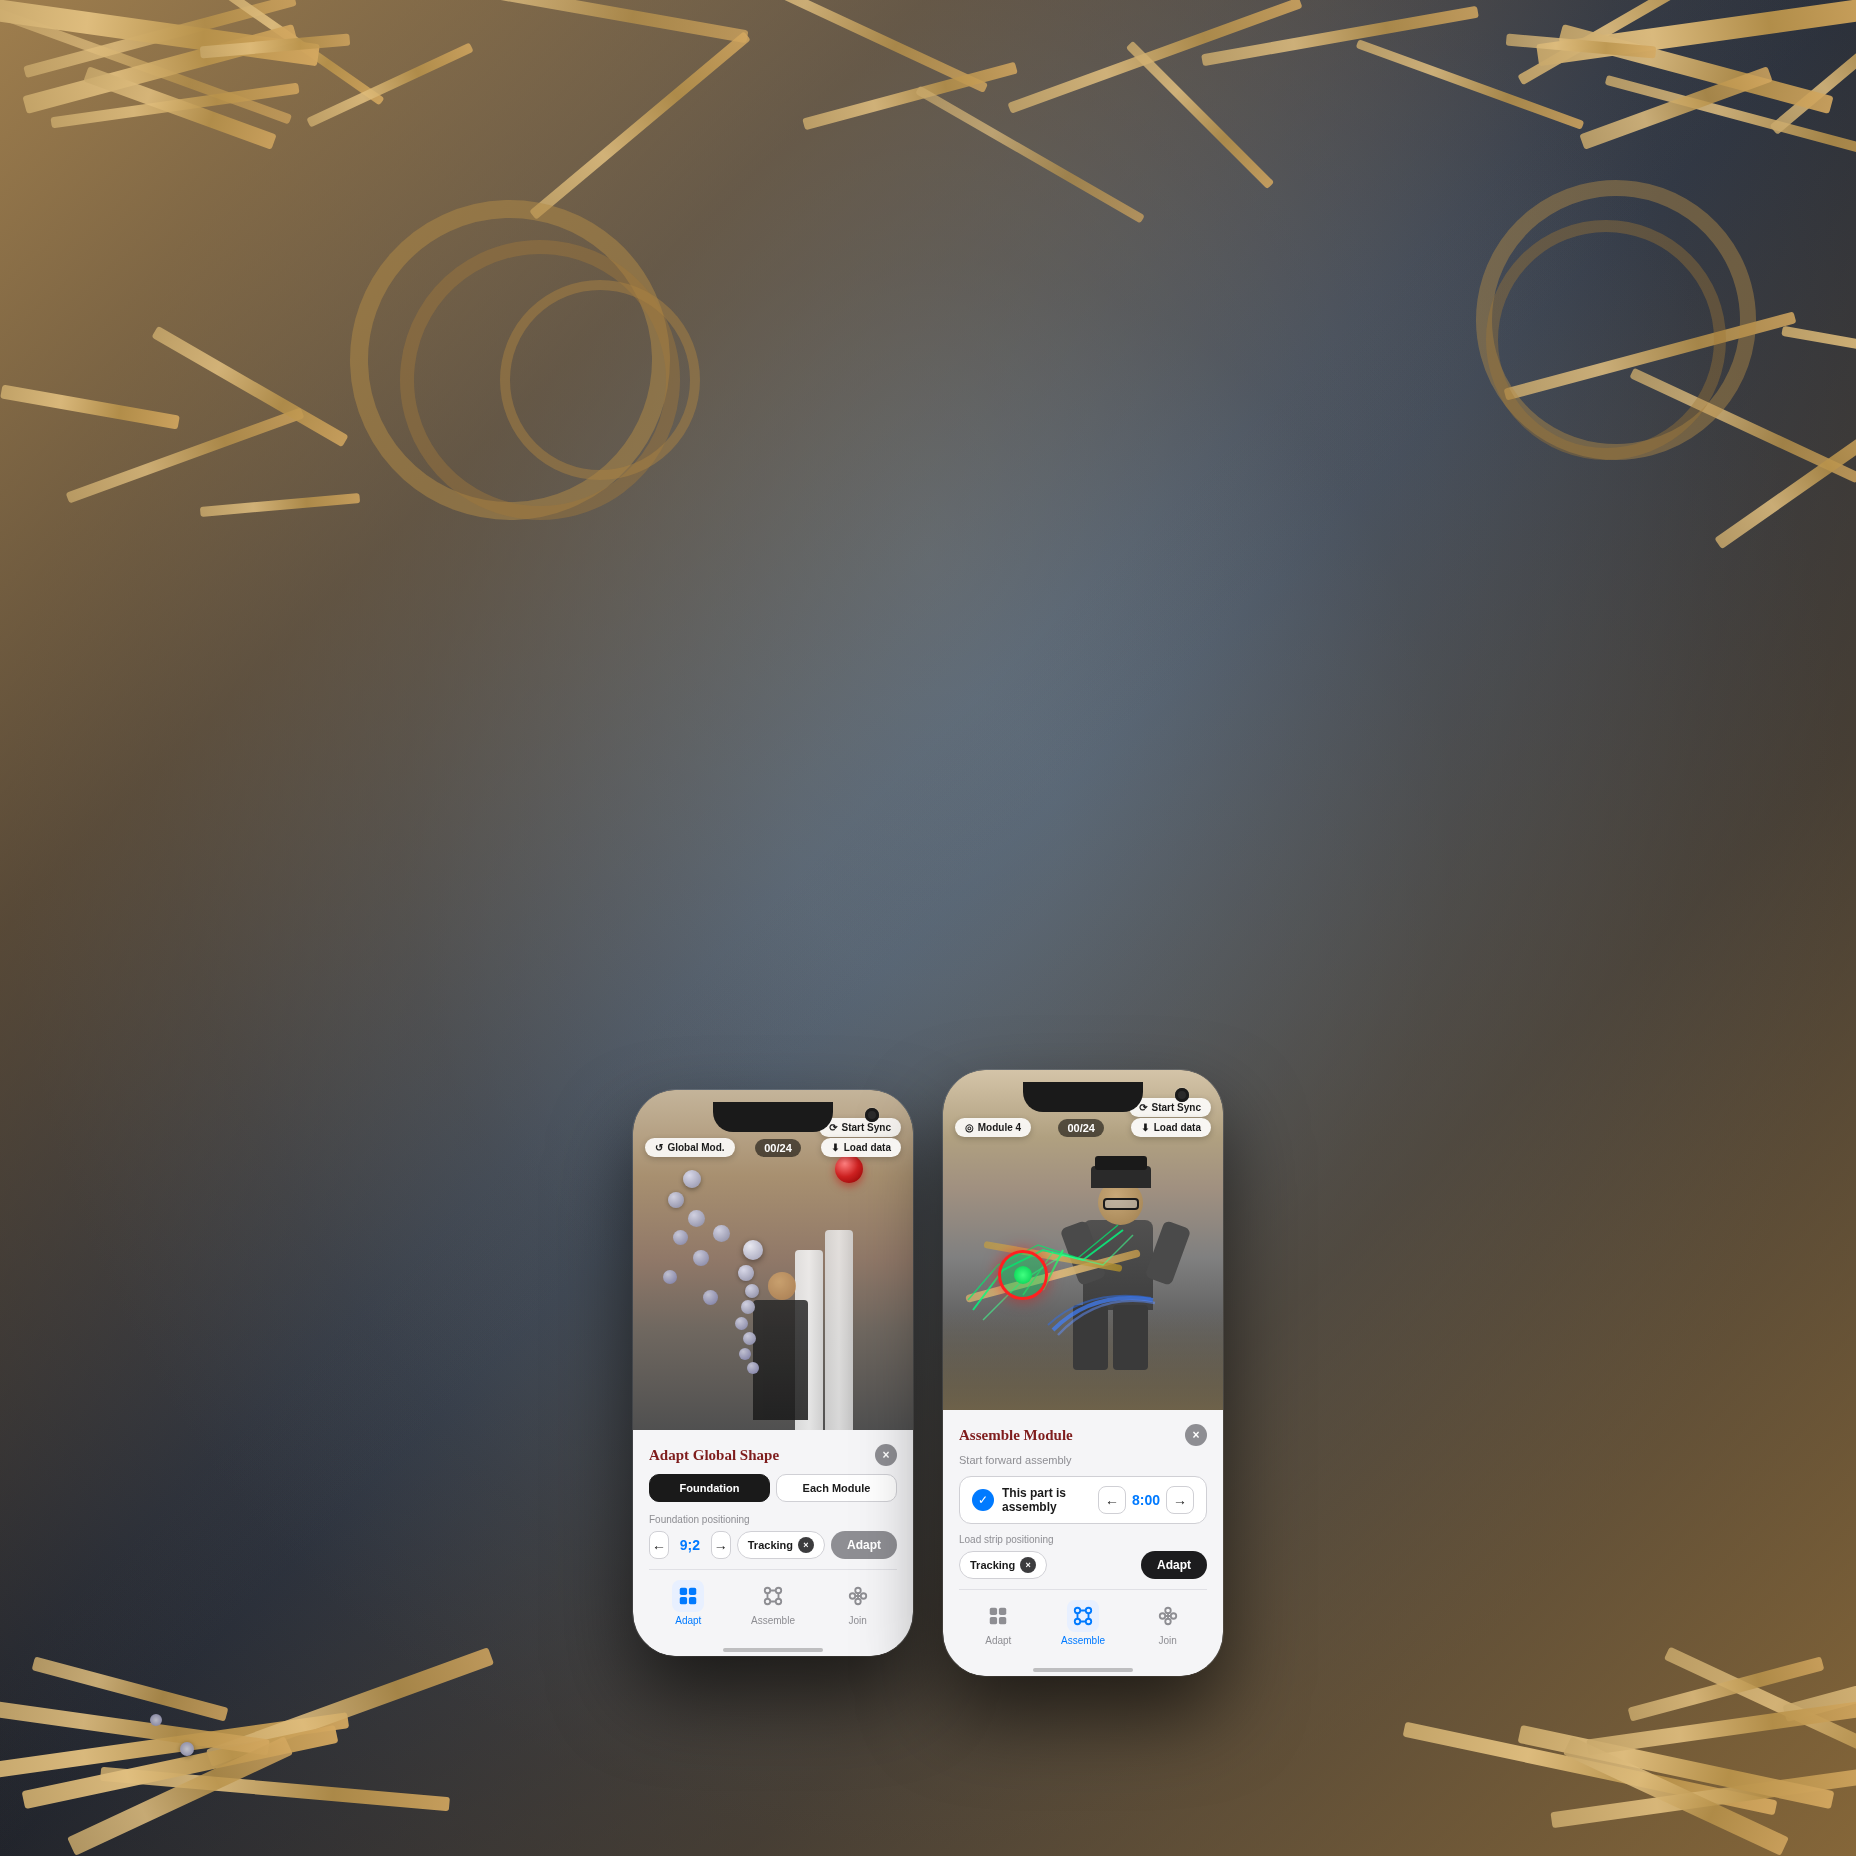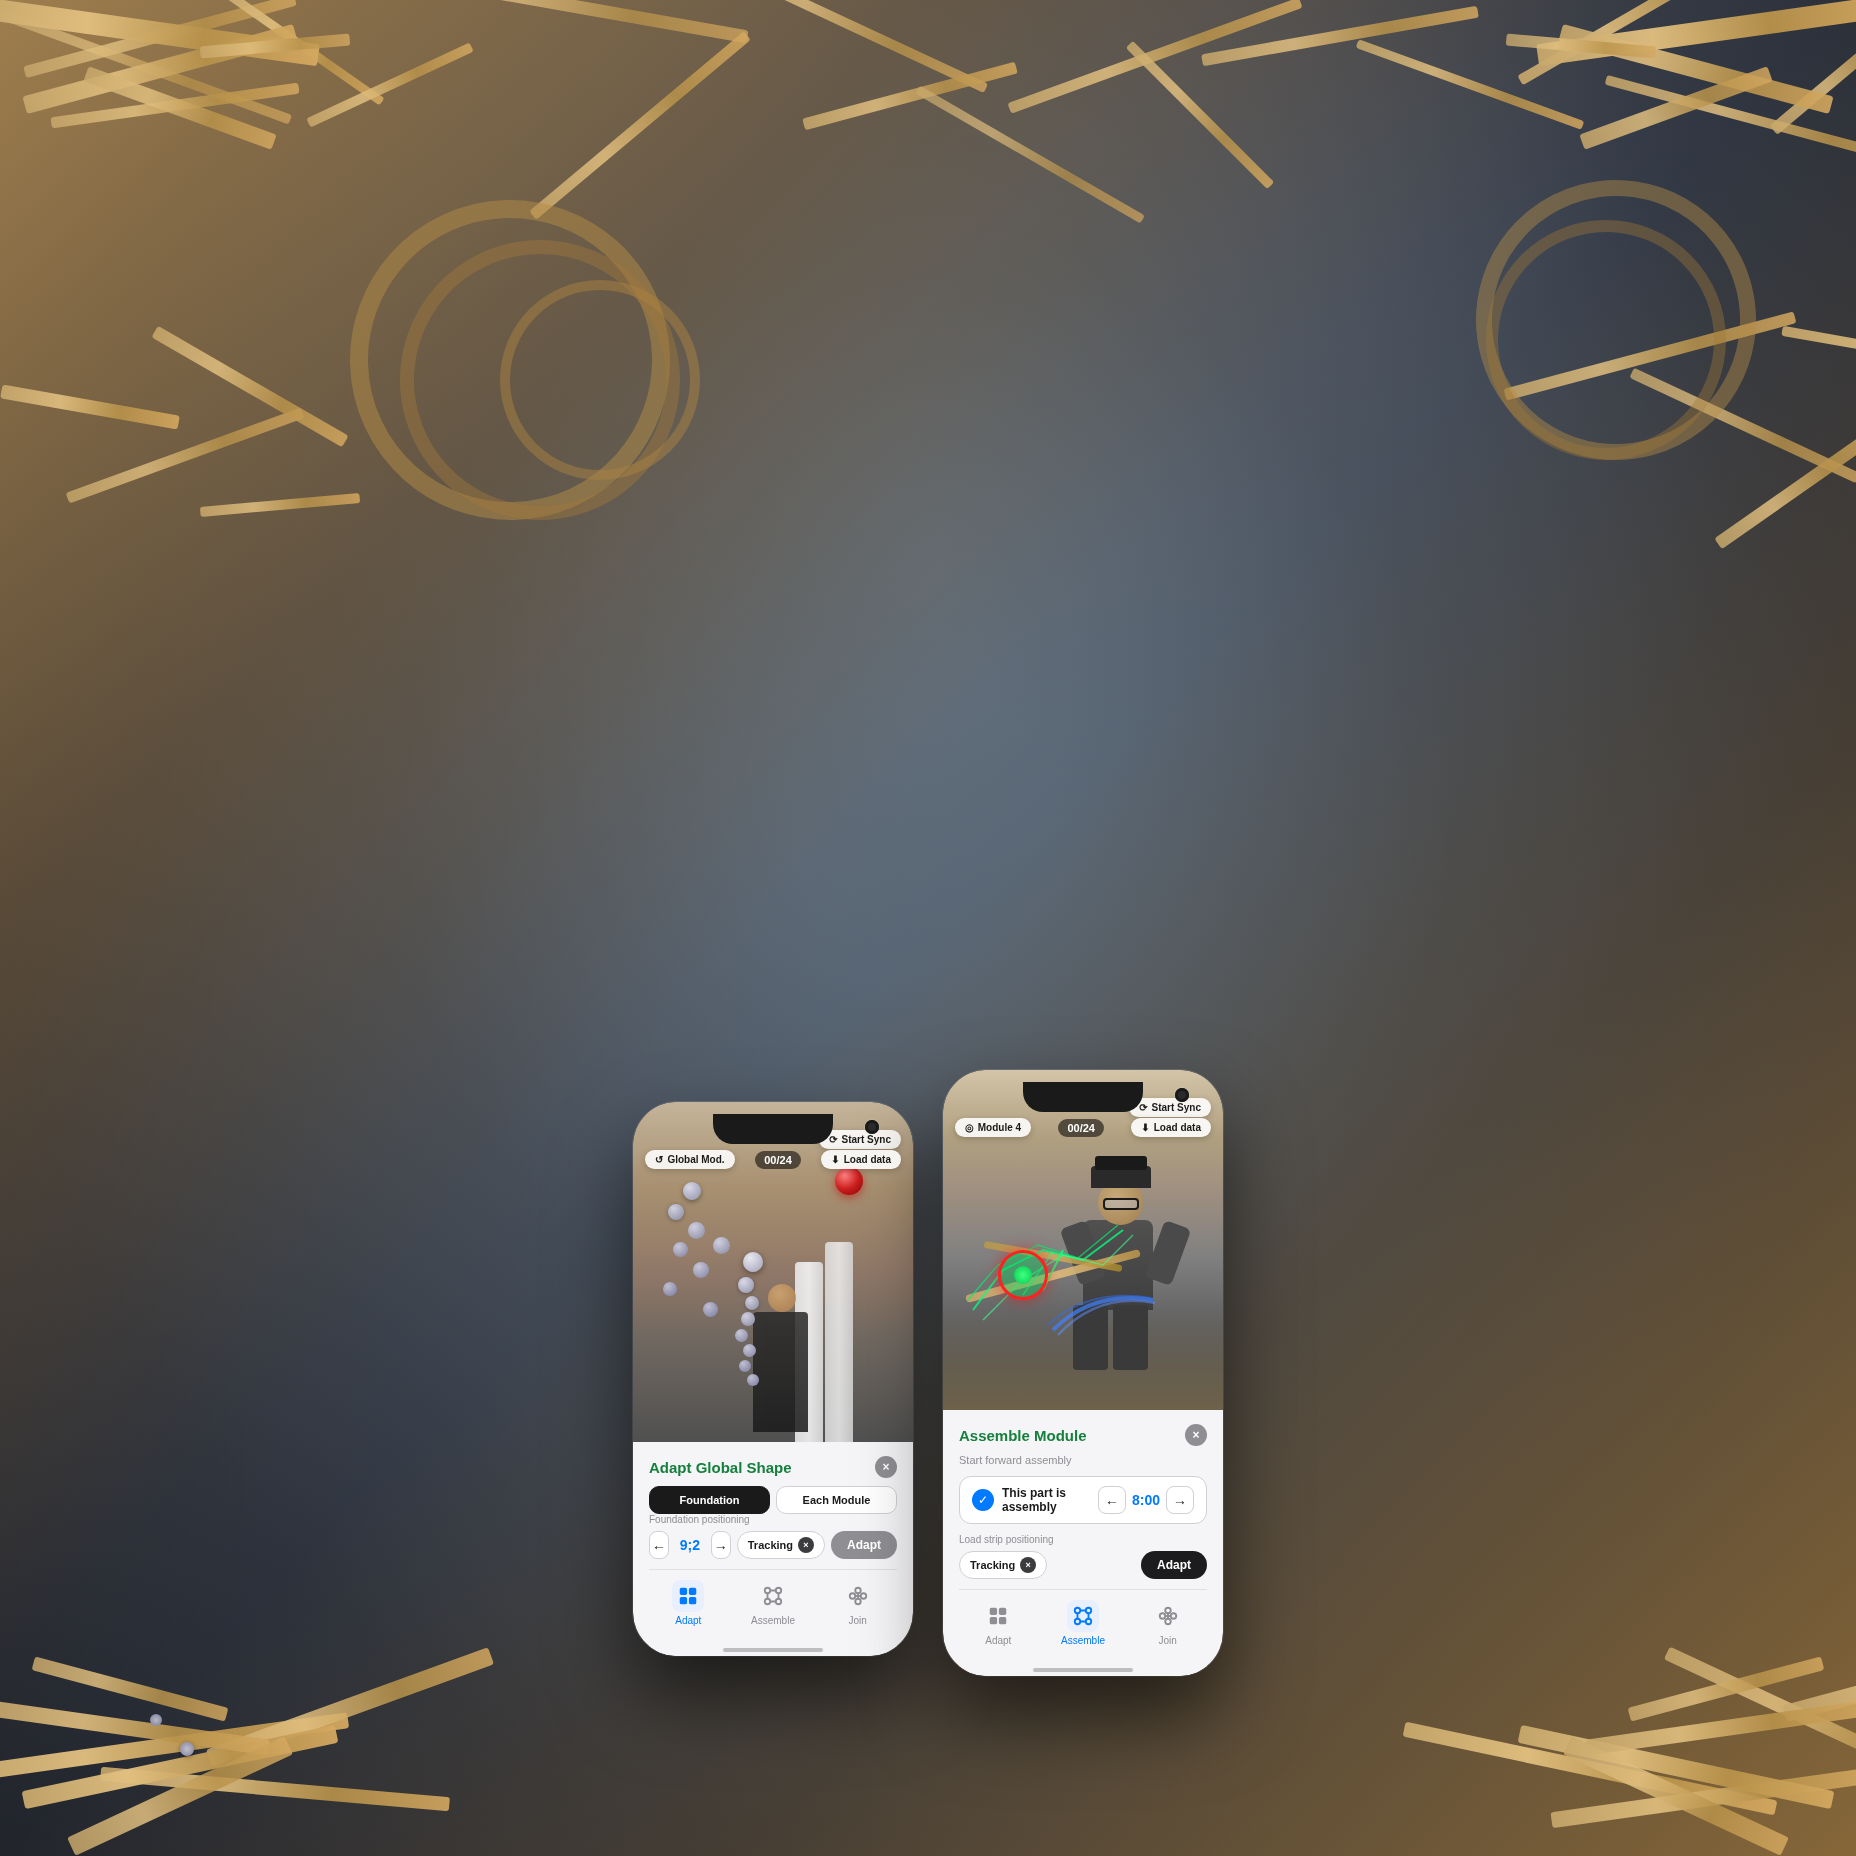--- a/index.html
+++ b/index.html
@@ -194,21 +194,22 @@
     .panel-title-row {
       display: flex;
       justify-content: space-between;
       align-items: center;
       margin-bottom: 8px;
     }
 
     .panel-title {
       font-size: 15px;
       font-weight: 700;
-      color: #15803d;
+      color: #7f1d1d;
+      font-family: Liberation Serif, serif;
     }
 
     .panel-close {
       width: 22px;
       height: 22px;
       background: #8e8e93;
       border-radius: 50%;
       display: flex;
       align-items: center;
       justify-content: center;
@@ -220,21 +221,21 @@
     .panel-subtitle {
       font-size: 11px;
       color: #8e8e93;
       margin-bottom: 10px;
     }
 
     
     .tab-row {
       display: flex;
       gap: 6px;
-      margin-bottom: 0;
+      margin-bottom: 12px;
     }
 
     .tab-btn {
       flex: 1;
       padding: 7px 4px;
       border-radius: 10px;
       font-size: 11px;
       font-weight: 600;
       text-align: center;
       border: 1px solid #d0d0d5;

